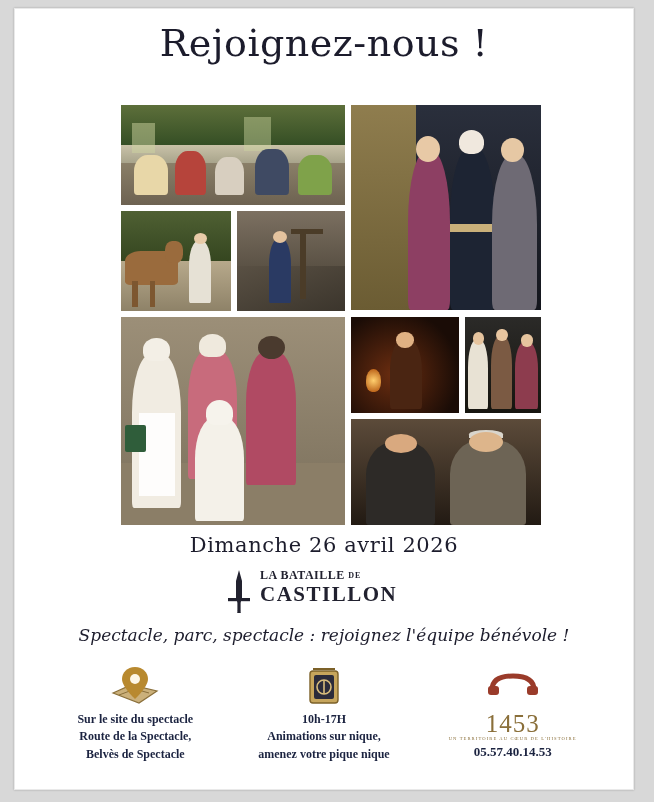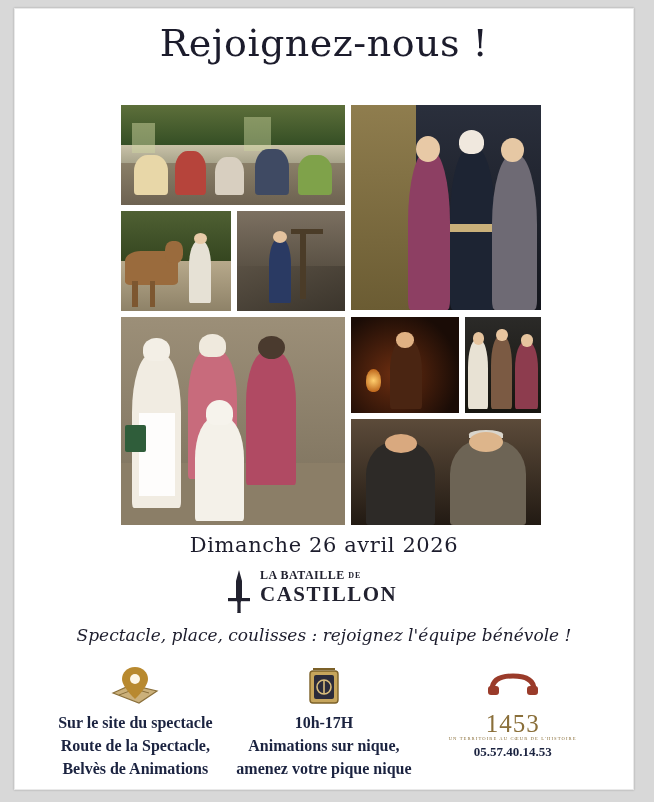--- a/index.html
+++ b/index.html
@@ -225,21 +225,21 @@
   }
   .col-icon {
     height: 48px;
     display: flex;
     align-items: center;
     justify-content: center;
   }
   .col-text {
     font-family: "Liberation Serif", serif;
     font-weight: bold;
-    font-size: 16px;
+    font-size: 12px;
     line-height: 1.45;
     color: #1b2340;
   }
   .year-logo {
     font-family: "Liberation Serif", serif;
     color: #8a6f3a;
     font-size: 25px;
     letter-spacing: 1px;
     line-height: 1;
   }
@@ -368,36 +368,36 @@
       </div>
       <div class="logo-text">
         <div class="logo-line1">
           <span>LA BATAILLE</span>
           <span class="de">DE</span>
         </div>
         <div class="logo-line2">CASTILLON</div>
       </div>
     </div>
 
-    <div class="tagline">Spectacle, place, coulisses : rejoignez l'équipe bénévole !</div>
+    <div class="tagline">Spectacle, parc, spectacle : rejoignez l'équipe bénévole !</div>
 
     <div class="cols">
 
       <div class="col">
         <div class="col-icon">
           <svg viewBox="0 0 52 44" width="52" height="44">
             <path d="M4 28 L22 20 L48 26 L30 38 Z" fill="#cbb07a" stroke="#8a6f3a" stroke-width="1.2"></path>
             <path d="M10 30 L26 24 L40 28" fill="none" stroke="#8a6f3a" stroke-width="1"></path>
             <path d="M26 2 C18 2 13 8 13 14 C13 22 26 34 26 34 C26 34 39 22 39 14 C39 8 34 2 26 2 Z" fill="#b8892f"></path>
             <circle cx="26" cy="14" r="5" fill="#fdf6e6"></circle>
           </svg>
         </div>
         <div class="col-text">Sur le site du spectacle</div>
         <div class="col-text">Route de la Spectacle,</div>
-        <div class="col-text">Belvès de Animations</div>
+        <div class="col-text">Belvès de Spectacle</div>
       </div>
 
       <div class="col">
         <div class="col-icon">
           <svg viewBox="0 0 46 44" width="46" height="44">
             <rect x="9" y="6" width="28" height="32" rx="3" fill="#c6a55c" stroke="#7c6129" stroke-width="1.4"></rect>
             <rect x="13" y="10" width="20" height="24" rx="2" fill="#2b2b3a"></rect>
             <circle cx="23" cy="22" r="7" fill="none" stroke="#d8bd7c" stroke-width="1.6"></circle>
             <path d="M23 15 L23 29" stroke="#d8bd7c" stroke-width="1.6"></path>
             <path d="M12 4 L34 4" stroke="#7c6129" stroke-width="2"></path>

